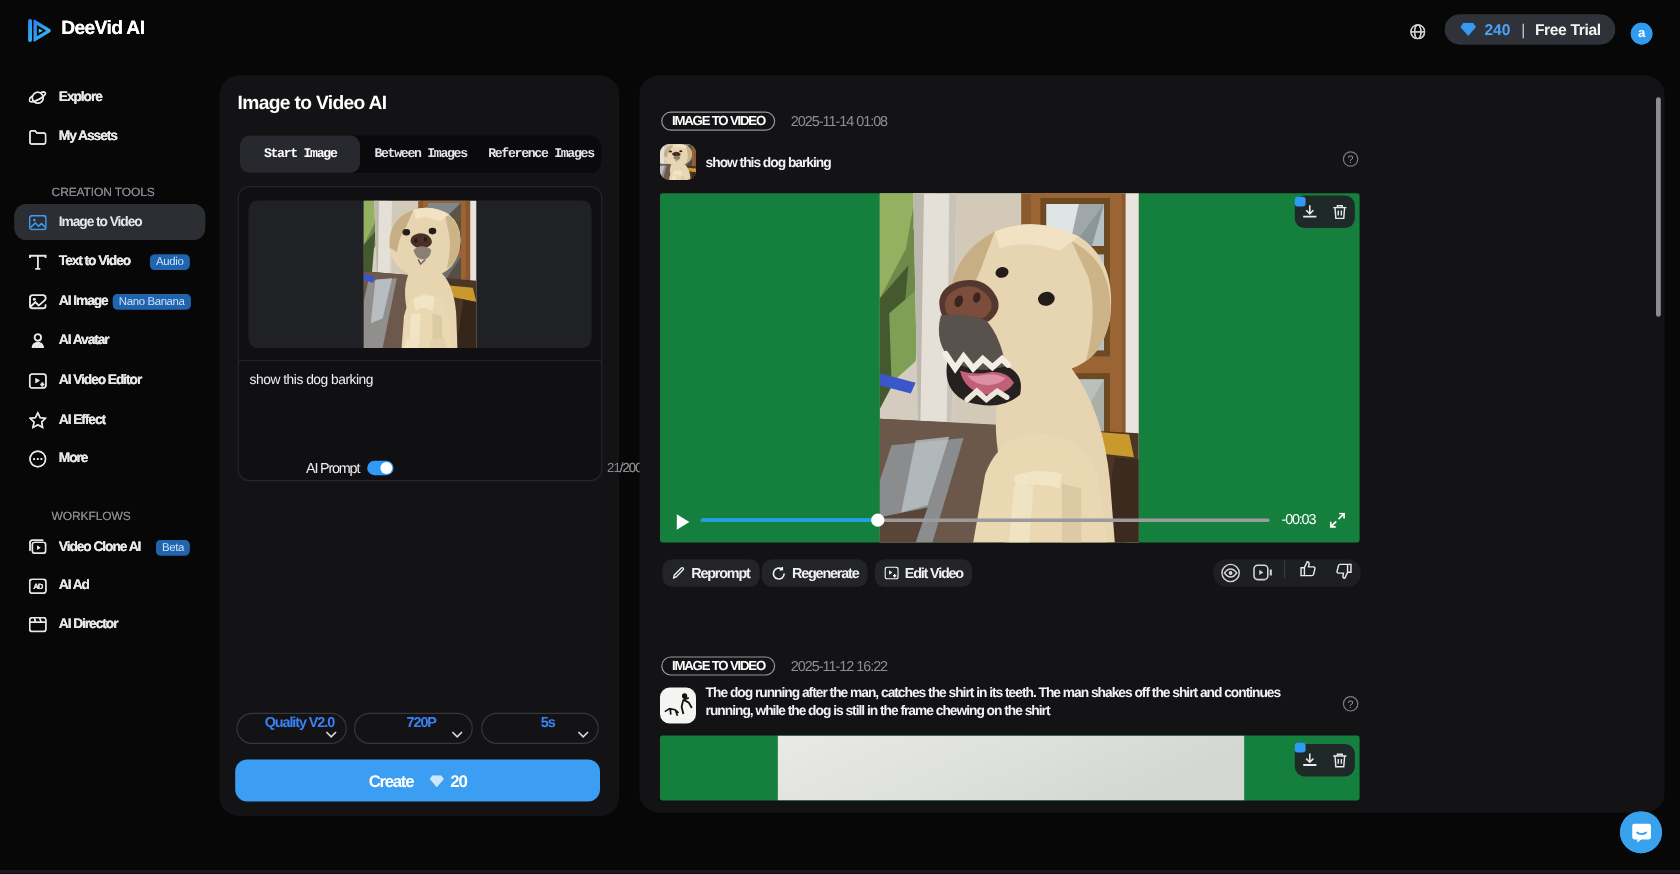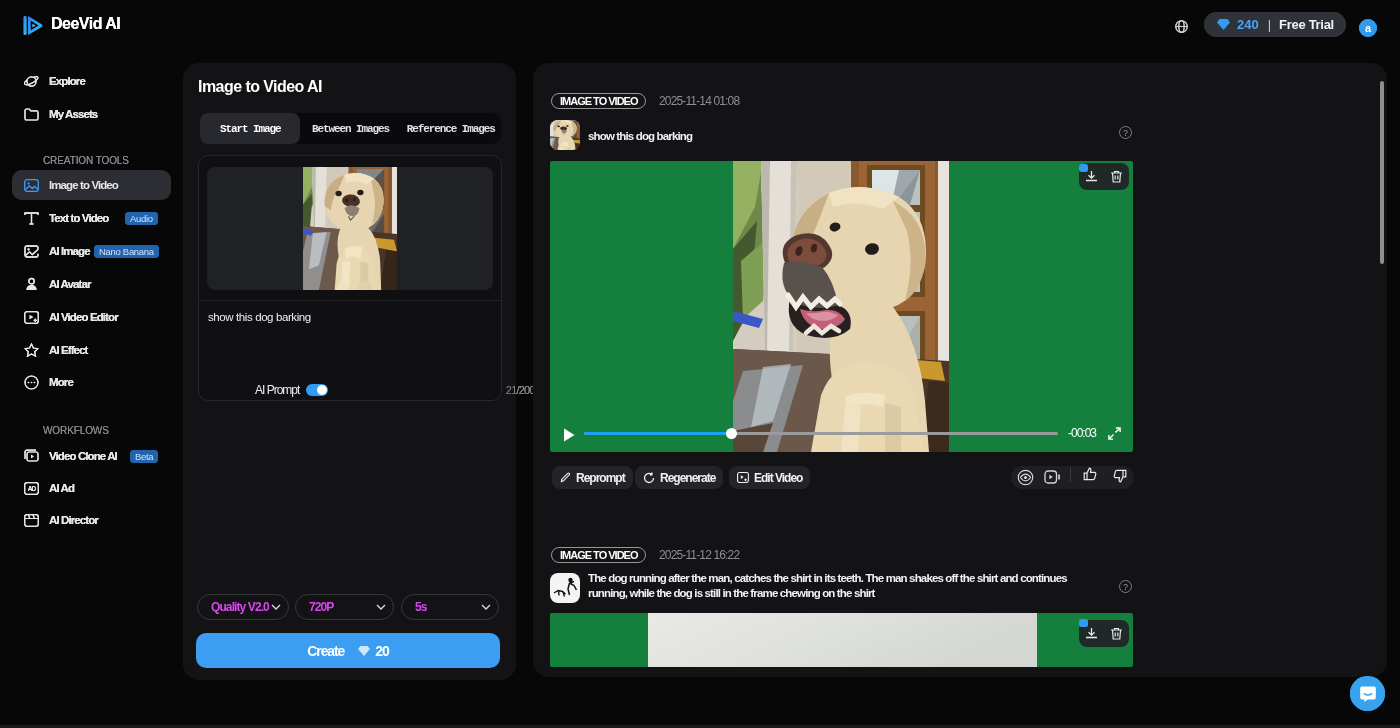--- a/index.html
+++ b/index.html
@@ -35,21 +35,21 @@
 .tab.sel { background:#28292e; border-radius:8px; color:#fff; }
 #upbox { left:15px; top:92px; width:304px; height:246px; background:#101013; border:1px solid #26272b; border-radius:10px; }
 #preview { left:8px; top:11px; width:286px; height:123px; background:#202125; border-radius:8px; overflow:hidden; }
 #updiv { left:0; top:144px; width:302px; height:1px; background:#232428; }
 #uptext { left:9px; top:155px; font-size:11.5px; letter-spacing:-0.4px; color:#f0f0f2; }
 #aiprompt { left:9px; top:222px; width:285px; height:24px; display:flex; align-items:center;margin-left:47px; }
 #aiprompt .lab { color:#ededf0; font-size:12px; letter-spacing:-1.0px; }
 #toggle { width:22px; height:12px; background:#2f9bf7; border-radius:7px; margin-left:7px; position:relative; }
 #toggle::after { content:""; position:absolute; right:1px; top:1px; width:10px; height:10px; border-radius:50%; background:#fff; }
 #count { margin-left:auto; color:#86868b; font-size:11px; letter-spacing:-0.8px; }
-.dd { top:531px; height:26px; border:1px solid #36373c; border-radius:13px; display:flex; align-items:center; color:#d946ef; font-size:12px; font-weight:700; letter-spacing:-0.9px; white-space:nowrap; }
+.dd { top:531px; height:26px; border:1px solid #36373c; border-radius:13px; display:flex; align-items:center; color:#3b82f6; font-size:12px; font-weight:700; letter-spacing:-0.9px; white-space:nowrap;flex-direction:column; }
 .dd .txt { margin-left:13px; }
 .dd svg { margin-left:auto; margin-right:7px; }
 #create { left:13px; top:570px; width:304px; height:35px; background:#3b9ef3; border-radius:10px; display:flex; align-items:center; justify-content:center; color:#fff; font-size:14px; font-weight:700; letter-spacing:-1.1px; }
 
 
 .fbadge { height:16px; border:1.2px solid #97979b; border-radius:9px; display:flex; align-items:center; padding:0 8px; color:#fff; font-size:11px; font-weight:700; letter-spacing:-1.0px; white-space:nowrap; }
 .fdate { color:#8e8e93; font-size:12px; letter-spacing:-0.85px; white-space:nowrap; }
 .fthumb { width:30px; height:30px; border-radius:8px; overflow:hidden; }
 .fprompt { color:#f2f2f4; font-size:11.5px; font-weight:700; letter-spacing:-0.85px; line-height:14.5px; }
 .qmark { width:13px; height:13px; border-radius:50%; border:1.2px solid #7c7c80; color:#9a9a9e; font-size:9px; text-align:center; line-height:12px; }

